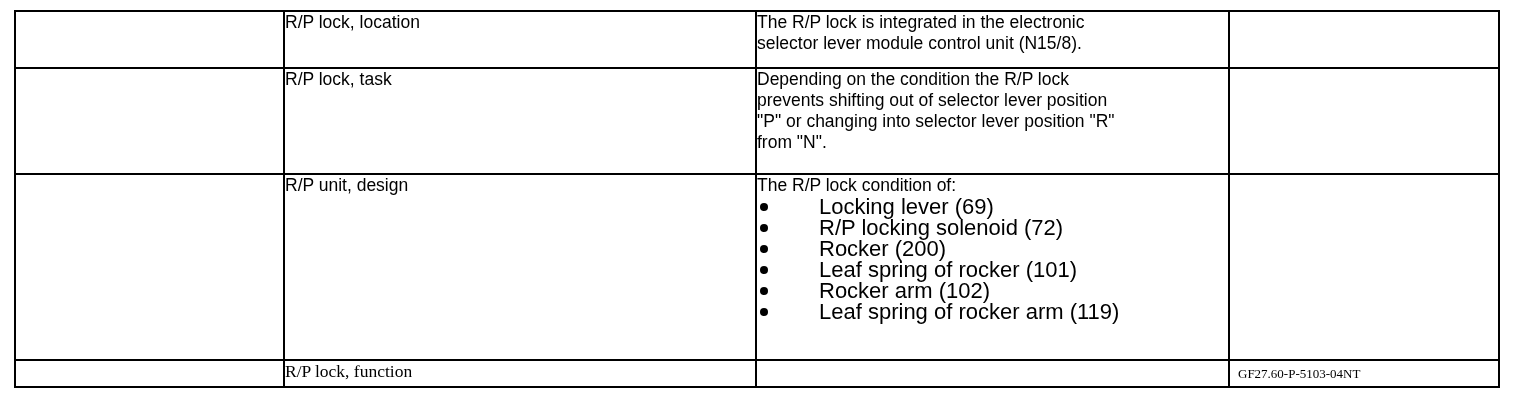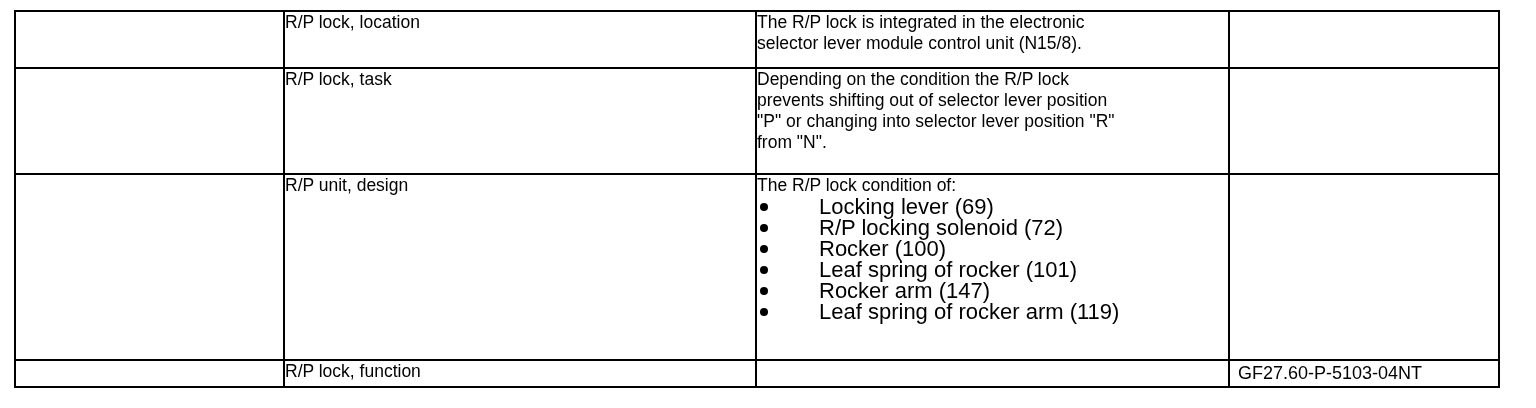--- a/index.html
+++ b/index.html
@@ -45,21 +45,21 @@
   .cell-pad {
     padding: 4px 6px 5px 7px;
   }
   .cell-empty {
     padding: 0;
   }
 
   .row-1 td { height: 55px; }
   .row-2 td { height: 104px; }
   .row-3 td { height: 184px; }
-  .row-4 td { height: 25px; }
+  .row-4 td { height: 25px; font-family: Liberation Serif, serif; }
 
   .txt {
     display: block;
     white-space: pre-line;
   }
 
   .bullet-list {
     list-style: none;
     margin: 0;
     padding: 0;
@@ -76,21 +76,21 @@
     top: 7px;
     width: 8px;
     height: 8px;
     border-radius: 50%;
     background: #000000;
     display: block;
   }
   .docnum {
     display: block;
     padding: 2px 6px 2px 8px;
-    font-size: 18px;
+    font-size: 13px;
     line-height: 21px;
     white-space: nowrap;
   }
 </style>
 </head>
 <body>
 
 <div class="sheet">
   <table class="spec-table">
     <colgroup>
@@ -130,23 +130,23 @@
       <tr class="row-3">
         <td class="cell-empty"></td>
         <td class="cell-pad">
           <span class="txt">R/P unit, design</span>
         </td>
         <td class="cell-pad">
           <span class="txt">The R/P lock condition of:</span>
           <ul class="bullet-list" id="row3-bullets">
             <li><span class="dot"></span><span>Locking lever (69)</span></li>
             <li><span class="dot"></span><span>R/P locking solenoid (72)</span></li>
-            <li><span class="dot"></span><span>Rocker (100)</span></li>
+            <li><span class="dot"></span><span>Rocker (200)</span></li>
             <li><span class="dot"></span><span>Leaf spring of rocker (101)</span></li>
-            <li><span class="dot"></span><span>Rocker arm (147)</span></li>
+            <li><span class="dot"></span><span>Rocker arm (102)</span></li>
             <li><span class="dot"></span><span>Leaf spring of rocker arm (119)</span></li>
           </ul>
         </td>
         <td class="cell-empty"></td>
       </tr>
 
       <tr class="row-4">
         <td class="cell-empty"></td>
         <td class="cell-pad">
           <span class="txt">R/P lock, function</span>

